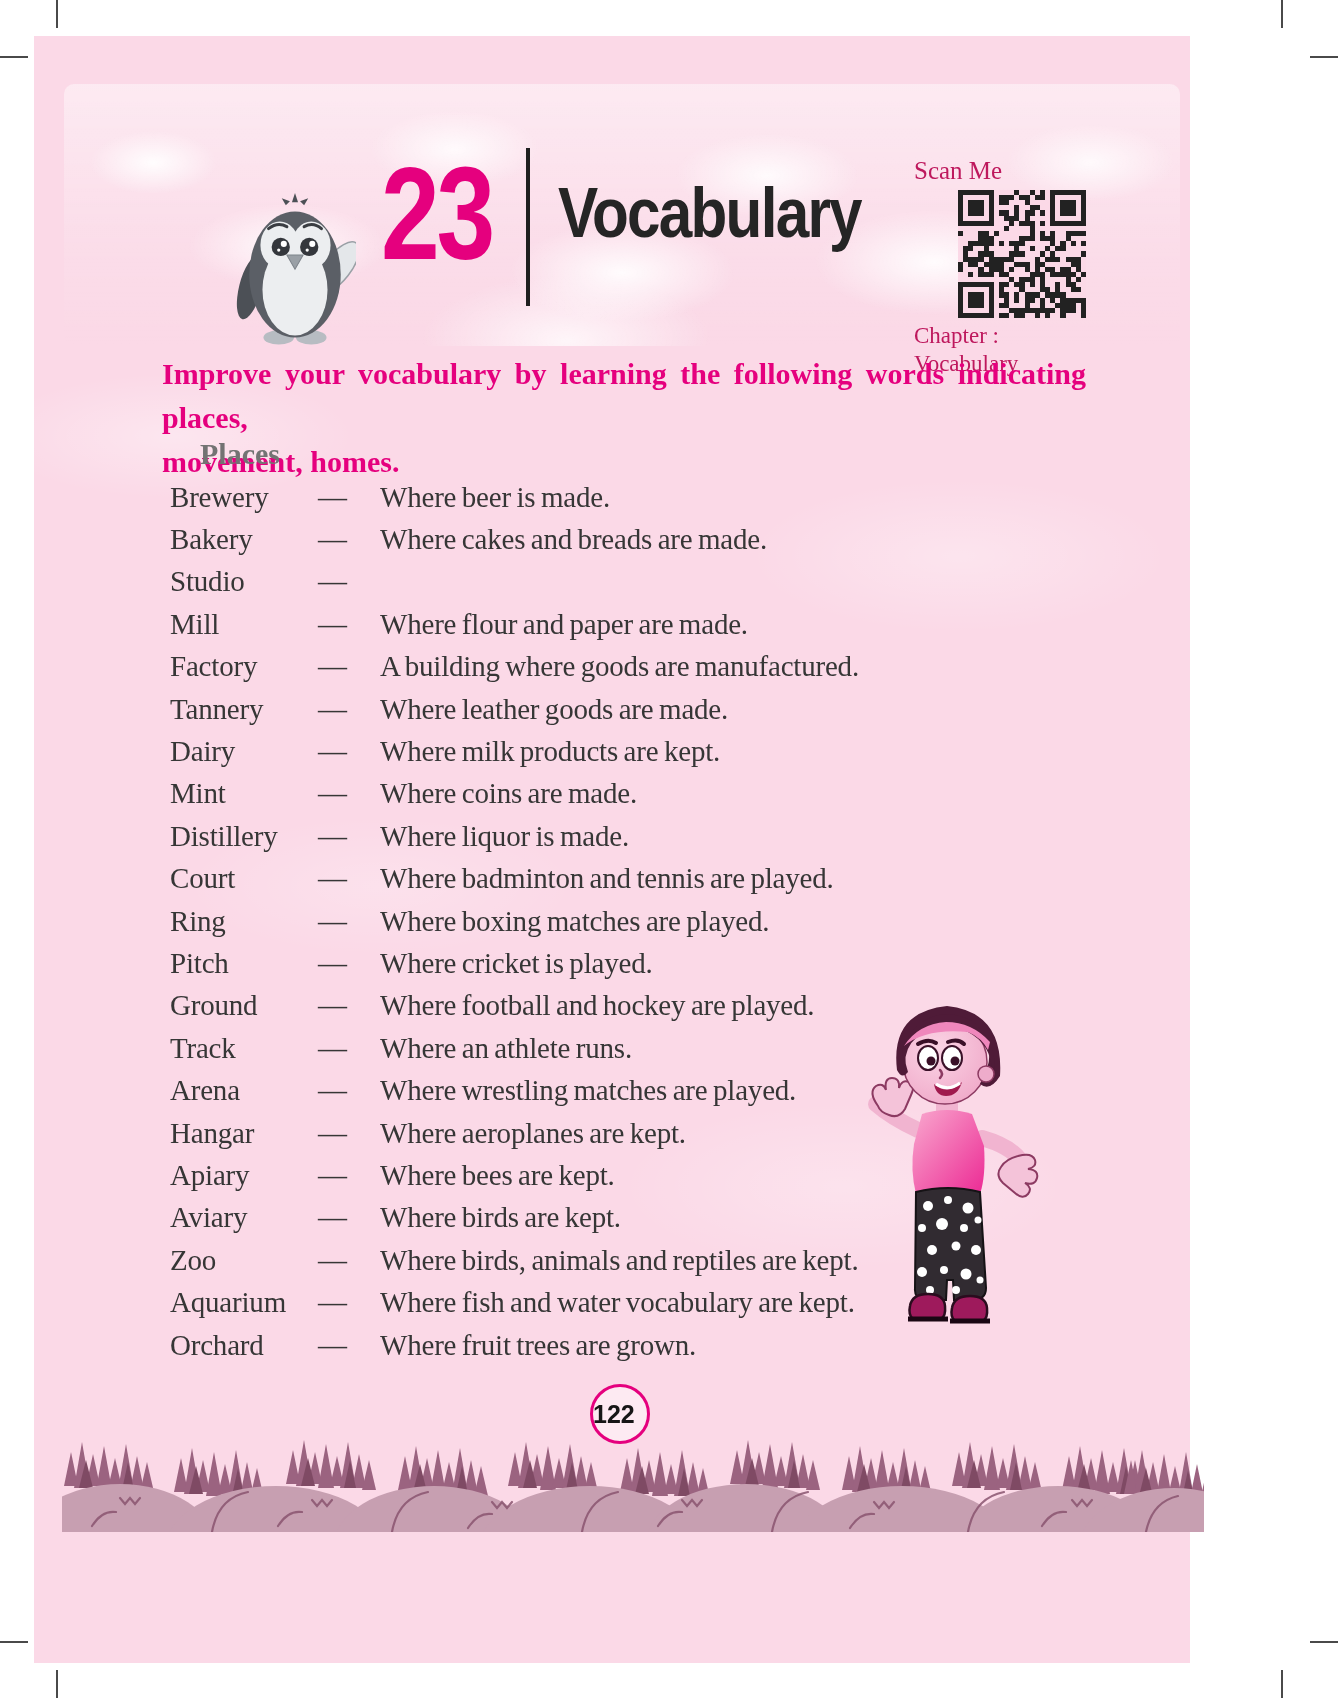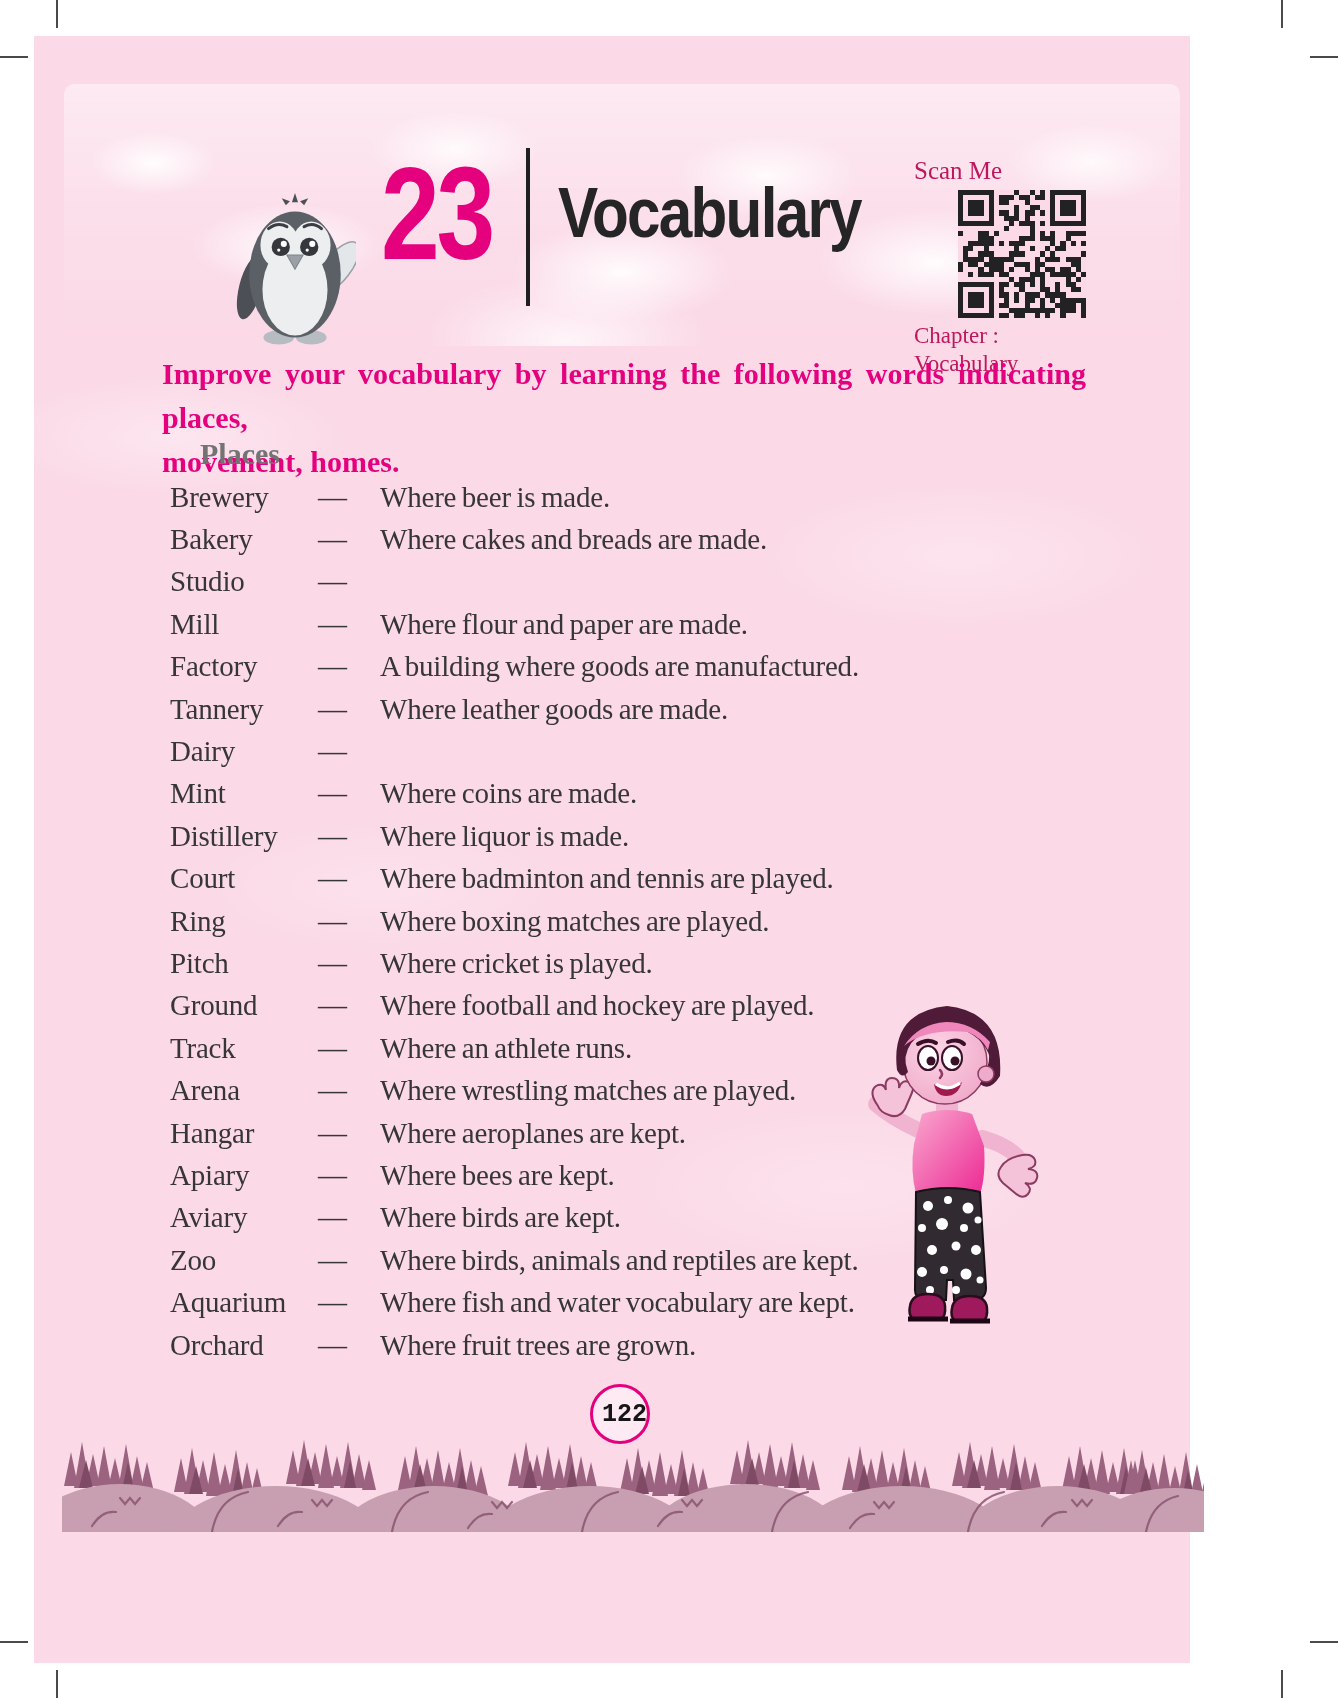--- a/index.html
+++ b/index.html
@@ -83,22 +83,22 @@
   }
   .vocab-row .def{word-spacing:-1.5px;}
 
   
   .character{position:absolute;left:818px;top:952px;width:195px;height:368px;}
 
   
   .page-badge{
     position:absolute;left:556px;top:1348px;width:54px;height:54px;
     border:3px solid #e5007e;border-radius:50%;background:#fdeaf2;
-    display:flex;align-items:center;justify-content:flex-end;z-index:5;
-    font-family:Liberation Mono, monospace;font-weight:bold;font-size:25px;color:#161616;
+    display:flex;align-items:center;justify-content:flex-start;z-index:5;
+    font-family:Liberation Sans, sans-serif;font-weight:bold;font-size:25px;color:#161616;
   }
 
   
   .footer-forest{position:absolute;left:28px;top:1398px;width:1142px;height:98px;}
   .footer-forest svg{width:100%;height:100%;display:block;}
 </style>
 </head>
 <body>
 
 <div class="crop v" style="left:56px;top:0;"></div>
@@ -218,20 +218,21 @@
 
     <div class="vocab-row">
       <span class="term">Tannery</span>
       <span class="dash">—</span>
       <span class="def">Where leather goods are made.</span>
     </div>
 
     <div class="vocab-row">
       <span class="term">Dairy</span>
       <span class="dash">—</span>
+      <span class="def">Where milk products are kept.</span>
     </div>
 
     <div class="vocab-row">
       <span class="term">Mint</span>
       <span class="dash">—</span>
       <span class="def">Where coins are made.</span>
     </div>
 
     <div class="vocab-row">
       <span class="term">Distillery</span>

